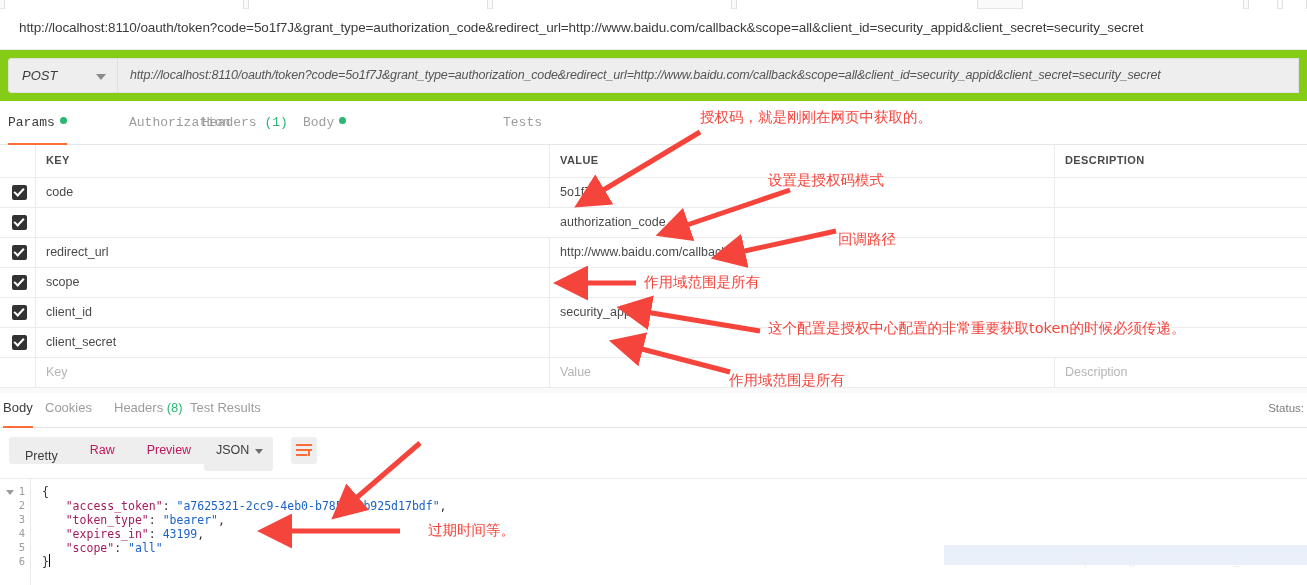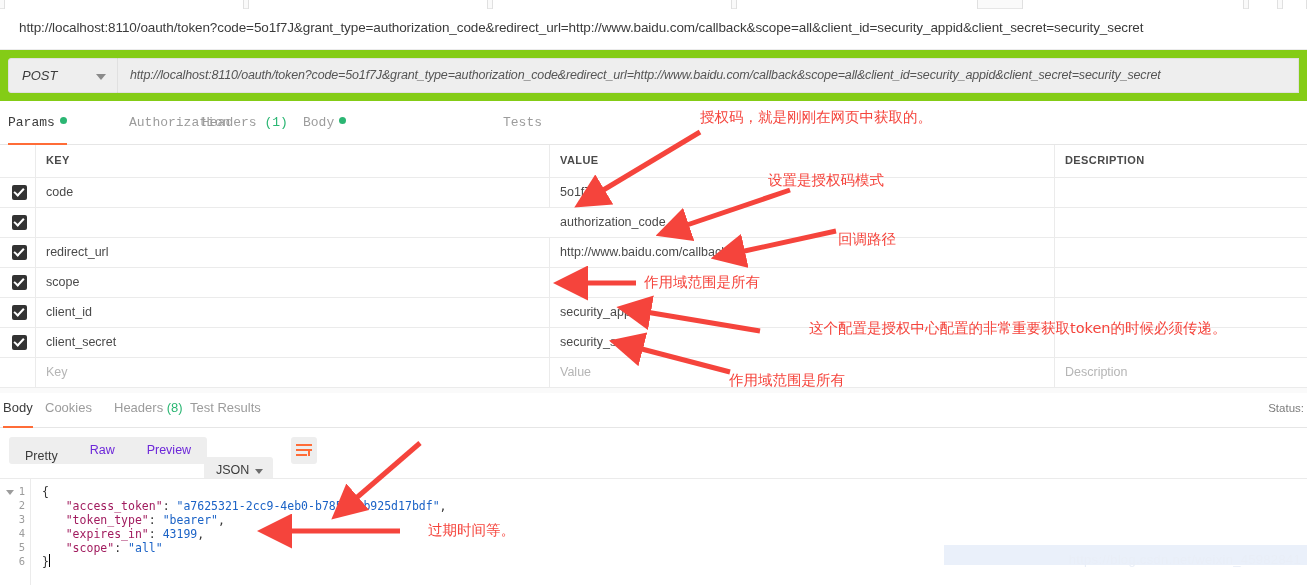--- a/index.html
+++ b/index.html
@@ -209,30 +209,29 @@
     background: #ffffff;
   }
   .segwrap {
     position: absolute; left: 9px; top: 9px;
     height: 27px;
     background: #eeeeee;
     border-radius: 3px;
     display: flex; align-items: center;
   }
   .seg {
-    font-size: 12.5px; color: #6d28d9;
+    font-size: 12.5px; color: #be185d;
     padding: 0 16px; line-height: 27px;
   }
   .seg.active { color: #3b3b3b; margin-top: 11px; }
   .fmtwrap {
     position: absolute; left: 204px; top: 9px;
     width: 69px; height: 34px;
     background: #eeeeee;
     border-radius: 3px;
-    margin-top: 20px;
   }
   .fmtwrap .flabel {
     position: absolute; left: 12px; top: 6px;
     font-size: 12.5px; color: #3b3b3b;
   }
   .fmtwrap .fcaret {
     position: absolute; right: 10px; top: 12px;
     width: 0; height: 0;
     border-left: 4px solid transparent;
     border-right: 4px solid transparent;
@@ -458,23 +457,20 @@
           <span class="cell-txt"></span>
         </div>
     </div>
 
     <div class="prow">
       <div class="cell-check">
           <span class="chk"></span>
         </div>
       <div class="cell-key">
           <span class="cell-txt">client_secret</span>
-        </div>
-      <div class="cell-val">
-          <span class="cell-txt">security_secret</span>
         </div>
       <div class="cell-desc">
           <span class="cell-txt"></span>
         </div>
     </div>
 
     <div class="prow">
       <div class="cell-check"></div>
       <div class="cell-key">
           <span class="cell-txt placeholder">Key</span>
@@ -577,17 +573,17 @@
 
     <line x1="420" y1="443" x2="354" y2="500" stroke="#f5443c" stroke-width="5" marker-end="url(#ah)"></line>
 
     <line x1="400" y1="531" x2="287" y2="531" stroke="#f5443c" stroke-width="5" marker-end="url(#ah)"></line>
   </svg>
 
   <div class="ann" style="left:700px; top:108px;">授权码，就是刚刚在网页中获取的。</div>
   <div class="ann" style="left:768px; top:171px;">设置是授权码模式</div>
   <div class="ann" style="left:838px; top:230px;">回调路径</div>
   <div class="ann" style="left:644px; top:273px;">作用域范围是所有</div>
-  <div class="ann" style="left:809px; top:319px;">这个配置是授权中心配置的非常重要获取token的时候必须传递。</div>
+  <div class="ann" style="left:768px; top:319px;">这个配置是授权中心配置的非常重要获取token的时候必须传递。</div>
   <div class="ann" style="left:729px; top:371px;">作用域范围是所有</div>
   <div class="ann" style="left:428px; top:521px;">过期时间等。</div>
 
 </div>
 
 </body></html>

